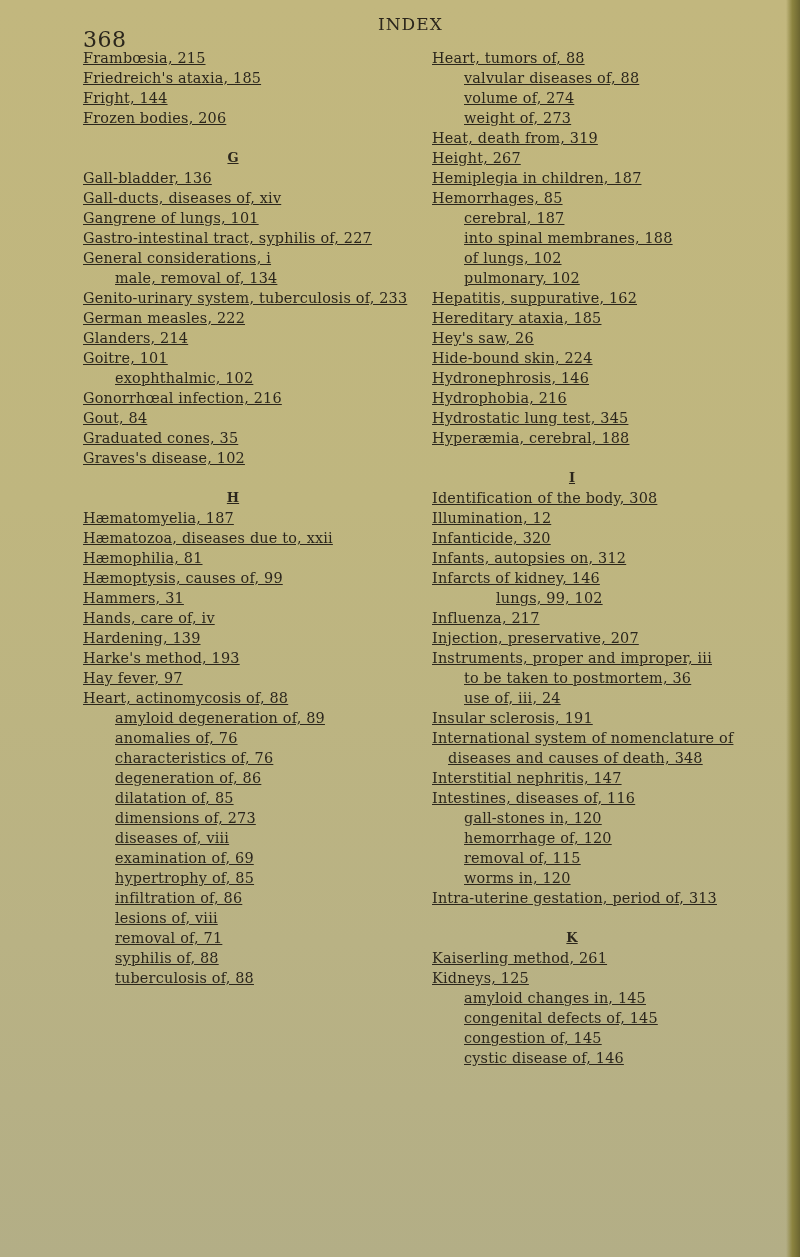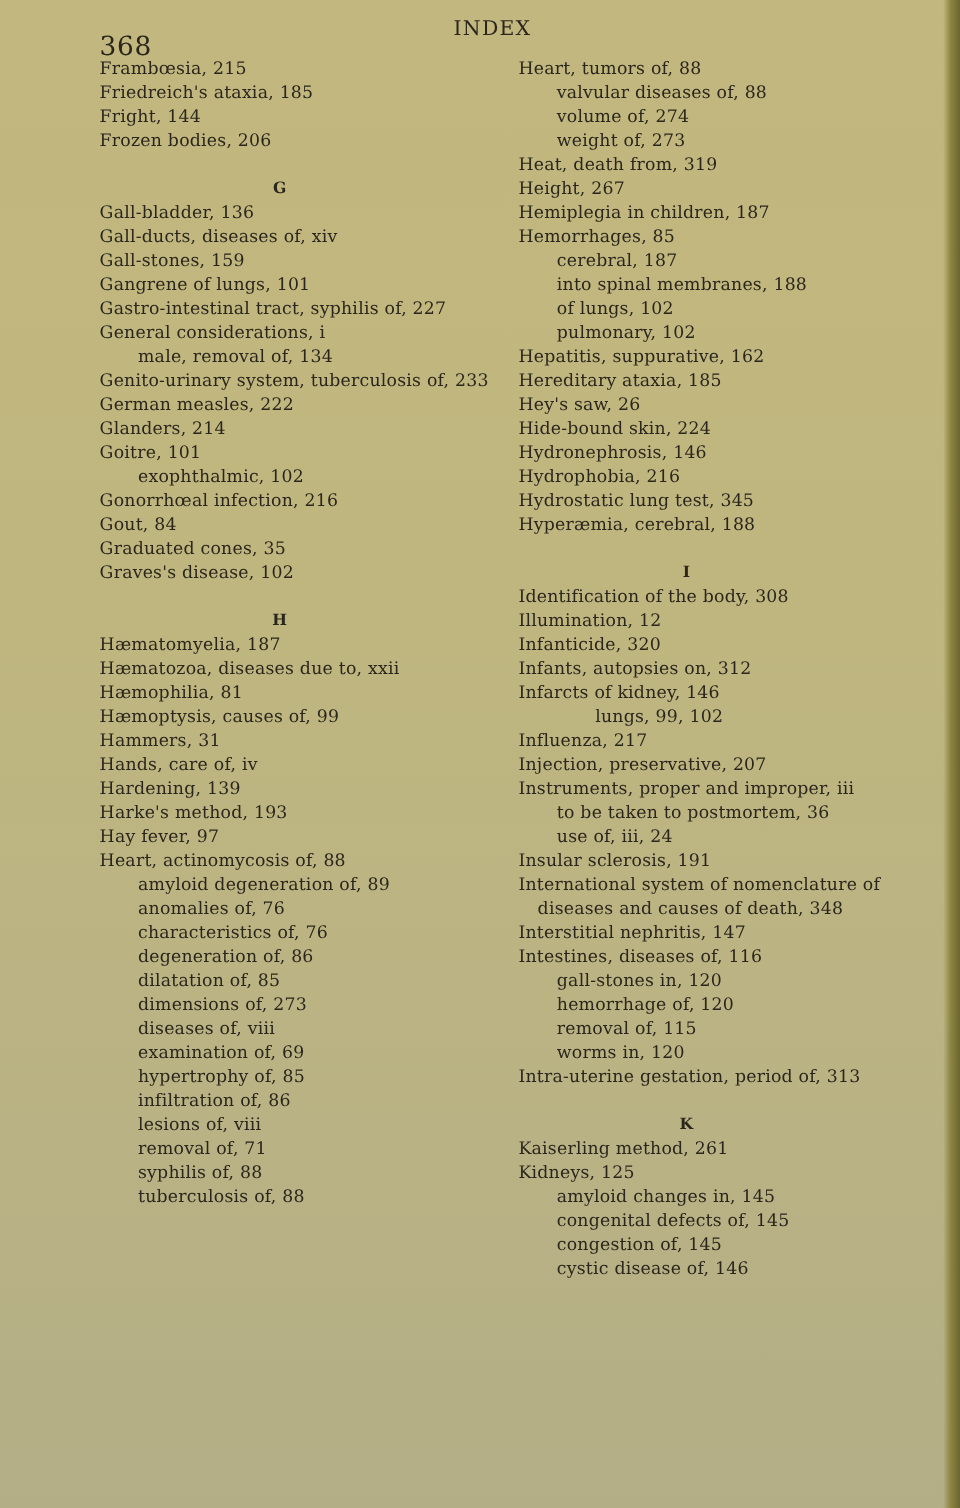--- a/index.html
+++ b/index.html
@@ -15,21 +15,21 @@
     background: linear-gradient(90deg, rgba(120,110,50,0) 0%, #8c8440 45%, #6b6530 100%);
   }
   .page-number {
     position: absolute; left: 83px; top: 27px;
     font-size: 22px; letter-spacing: 0.5px;
   }
   .running-head {
     position: absolute; left: 378px; top: 14px;
     font-size: 17px; letter-spacing: 1px; text-align: center;
   }
-  .column { position: absolute; top: 48px; width: 330px; }
+  .column { position: absolute; top: 48px; width: 330px; text-decoration: underline; }
   .col-left { left: 83px; }
   .col-right { left: 432px; width: 370px; }
   .entry {
     font-size: 14.4px; line-height: 20px; height: 20px;
     white-space: nowrap; letter-spacing: 0.2px;
   }
   .entry.sub { padding-left: 32px; }
   .entry.sub2 { padding-left: 64px; }
   .entry.cont { padding-left: 16px; }
   .letter {
@@ -51,21 +51,20 @@
   <div>
       <div class="entry ">Frambœsia, 215</div>
       <div class="entry ">Friedreich's ataxia, 185</div>
       <div class="entry ">Fright, 144</div>
       <div class="entry ">Frozen bodies, 206</div>
     </div>
   <div class="letter">G</div>
   <div>
       <div class="entry ">Gall-bladder, 136</div>
       <div class="entry ">Gall-ducts, diseases of, xiv</div>
-      <div class="entry ">Gall-stones, 159</div>
       <div class="entry ">Gangrene of lungs, 101</div>
       <div class="entry ">Gastro-intestinal tract, syphilis of, 227</div>
       <div class="entry ">General considerations, i</div>
       <div class="entry sub">male, removal of, 134</div>
       <div class="entry ">Genito-urinary system, tuberculosis of, 233</div>
       <div class="entry ">German measles, 222</div>
       <div class="entry ">Glanders, 214</div>
       <div class="entry ">Goitre, 101</div>
       <div class="entry sub">exophthalmic, 102</div>
       <div class="entry ">Gonorrhœal infection, 216</div>

